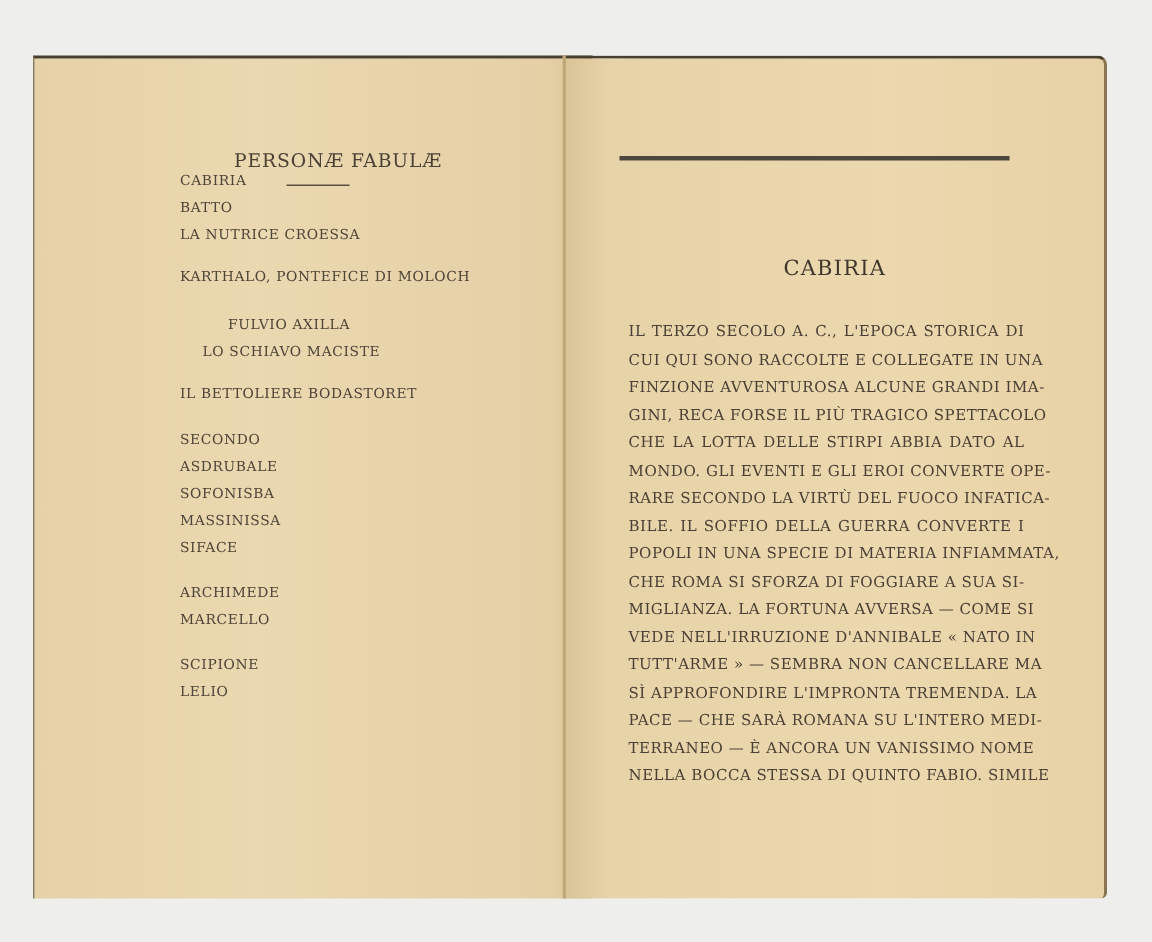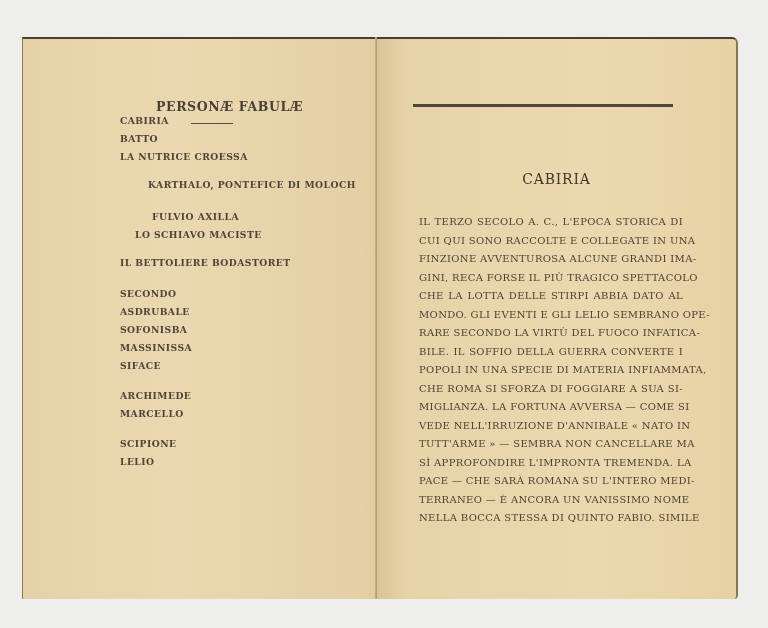--- a/index.html
+++ b/index.html
@@ -19,21 +19,20 @@
       position: absolute;
       top: 0; height: 100%;
       background: #e9d6ad;
       box-sizing: border-box;
     }
     .page-left {
       left: 0; width: 373px;
       border-top: 2px solid #4a3e2e;
       border-left: 1px solid #8a7a5c;
       background: linear-gradient(90deg, #e6d2a8 0%, #ead8b0 40%, #e5d0a6 92%, #d8c296 100%);
-      font-weight: bold;
     }
     .page-right {
       left: 355px; width: 361px;
       border-top: 2px solid #4a3e2e;
       border-right: 2px solid #8a7550;
       border-radius: 0 6px 4px 0;
       background: linear-gradient(90deg, #d9c497 0%, #e7d3a8 8%, #ebd8ae 60%, #e7d2a5 100%);
     }
     .spine {
       position: absolute; left: 353px; top: 0; width: 3px; height: 100%;
@@ -76,21 +75,21 @@
 <body>
 
 <div class="book">
   <div class="page page-left">
     <div class="left-title">PERSONÆ FABULÆ</div>
     <div class="left-rule"></div>
     <div class="cast">
       <div class="item" style="top: 76px;">CABIRIA</div>
       <div class="item" style="top: 94px;">BATTO</div>
       <div class="item" style="top: 112px;">LA NUTRICE CROESSA</div>
-      <div class="item" style="top: 140px; margin-left: 28px;">KARTHALO, PONTEFICE DI MOLOCH</div>
+      <div class="item" style="top: 140px;">KARTHALO, PONTEFICE DI MOLOCH</div>
       <div class="item" style="top: 172px; margin-left: 32px;">FULVIO AXILLA</div>
       <div class="item" style="top: 190px; margin-left: 15px;">LO SCHIAVO MACISTE</div>
       <div class="item" style="top: 218px;">IL BETTOLIERE BODASTORET</div>
       <div class="item" style="top: 249px;">SECONDO</div>
       <div class="item" style="top: 267px;">ASDRUBALE</div>
       <div class="item" style="top: 285px;">SOFONISBA</div>
       <div class="item" style="top: 303px;">MASSINISSA</div>
       <div class="item" style="top: 321px;">SIFACE</div>
       <div class="item" style="top: 351px;">ARCHIMEDE</div>
       <div class="item" style="top: 369px; text-align: right;">MARCELLO</div>
@@ -103,21 +102,21 @@
 
   <div class="page page-right">
     <div class="right-rule"></div>
     <div class="right-title">CABIRIA</div>
     <div class="prose">
       <div class="line">IL TERZO SECOLO A. C., L'EPOCA STORICA DI</div>
       <div class="line">CUI QUI SONO RACCOLTE E COLLEGATE IN UNA</div>
       <div class="line">FINZIONE AVVENTUROSA ALCUNE GRANDI IMA-</div>
       <div class="line">GINI, RECA FORSE IL PIÙ TRAGICO SPETTACOLO</div>
       <div class="line">CHE LA LOTTA DELLE STIRPI ABBIA DATO AL</div>
-      <div class="line">MONDO. GLI EVENTI E GLI LELIO SEMBRANO OPE-</div>
+      <div class="line">MONDO. GLI EVENTI E GLI EROI CONVERTE OPE-</div>
       <div class="line">RARE SECONDO LA VIRTÙ DEL FUOCO INFATICA-</div>
       <div class="line">BILE. IL SOFFIO DELLA GUERRA CONVERTE I</div>
       <div class="line">POPOLI IN UNA SPECIE DI MATERIA INFIAMMATA,</div>
       <div class="line">CHE ROMA SI SFORZA DI FOGGIARE A SUA SI-</div>
       <div class="line">MIGLIANZA. LA FORTUNA AVVERSA — COME SI</div>
       <div class="line">VEDE NELL'IRRUZIONE D'ANNIBALE « NATO IN</div>
       <div class="line">TUTT'ARME » — SEMBRA NON CANCELLARE MA</div>
       <div class="line">SÌ APPROFONDIRE L'IMPRONTA TREMENDA. LA</div>
       <div class="line">PACE — CHE SARÀ ROMANA SU L'INTERO MEDI-</div>
       <div class="line">TERRANEO — È ANCORA UN VANISSIMO NOME</div>

